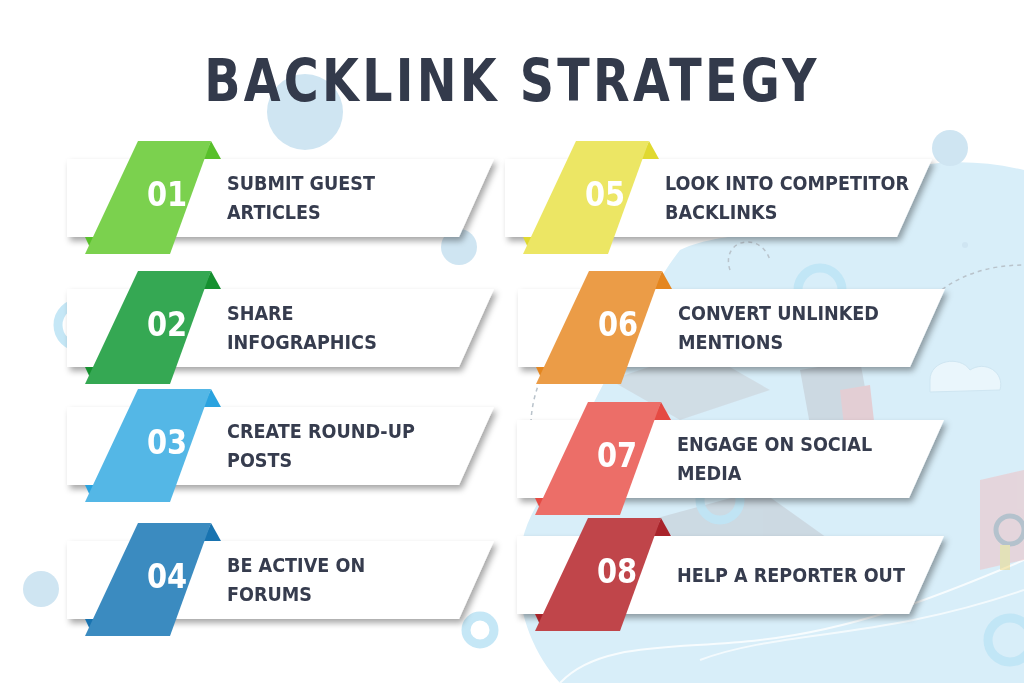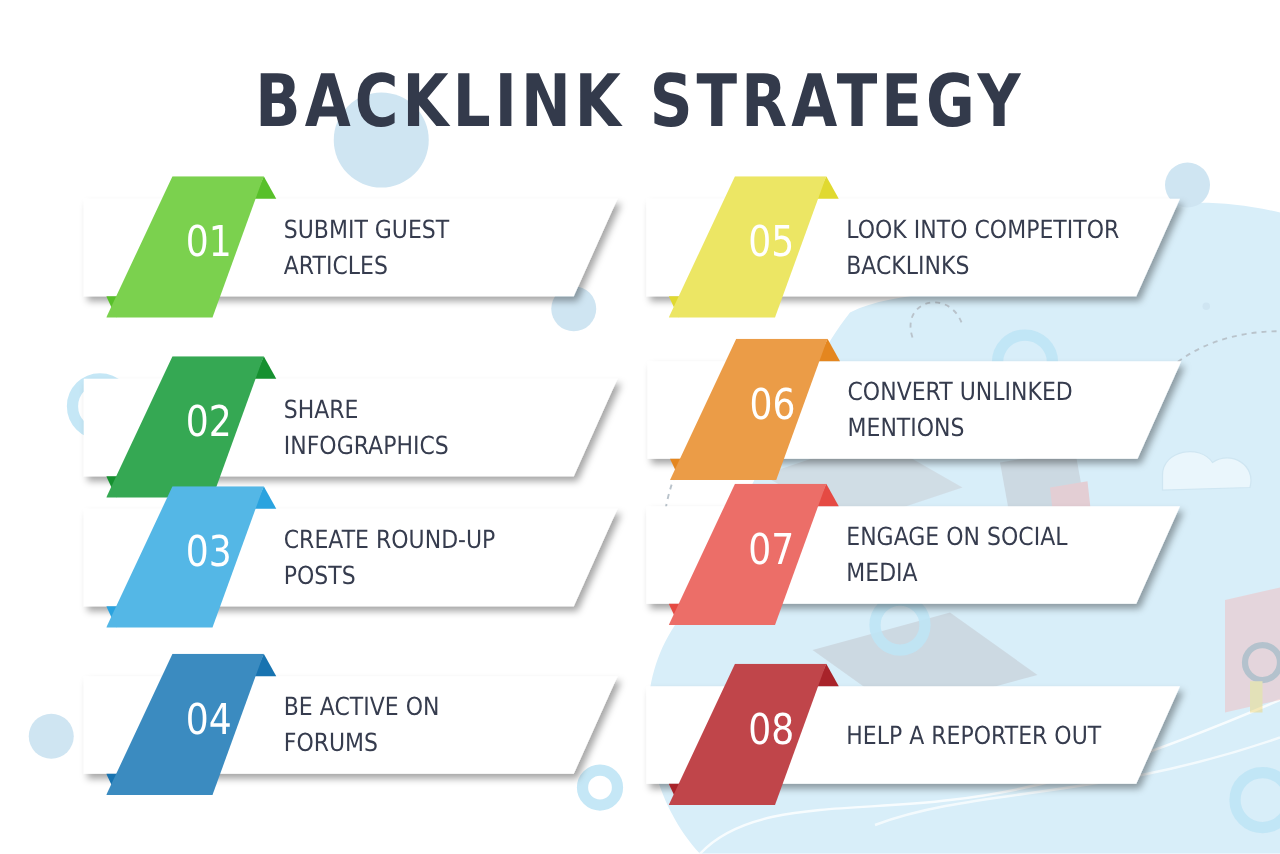--- a/index.html
+++ b/index.html
@@ -3,21 +3,21 @@
 <meta charset="utf-8">
 <style>
   html, body { margin:0; padding:0; }
   body { width:1024px; height:683px; position:relative; overflow:hidden; background:#ffffff;
          font-family:"Liberation Sans", sans-serif; }
   .bg { position:absolute; inset:0; }
   .title { position:absolute; left:0; top:48px; width:1024px; text-align:center;
            font-family:"DejaVu Sans", sans-serif; font-weight:bold; font-size:58px;
            letter-spacing:4px; color:#333a4b; transform:scaleX(0.82); transform-origin:center;
            line-height:66px; z-index:2; }
-  .card { position:absolute; width:440px; height:118px; }
+  .card { position:absolute; width:440px; height:118px;font-weight:bold; }
   .panel { position:absolute; left:10px; top:18px; width:420px; height:80px; }
   .ribbon { position:absolute; left:0; top:0; width:140px; height:114px; }
   .num { position:absolute; left:52px; top:33px; width:60px; text-align:center;
          font-family:"DejaVu Sans", sans-serif; font-size:34px; color:#ffffff;
          transform:scaleX(0.85); line-height:40px; }
   .label { position:absolute; left:142px; top:28px; width:290px;
            font-family:"DejaVu Sans", sans-serif; font-size:20px; line-height:29px;
            color:#363c4e; transform:scaleX(0.88); transform-origin:left; white-space:nowrap; }
   .label.single { top:43px; }
 </style>
@@ -77,21 +77,21 @@
         <polygon points="126,0 136,18 118,18" fill="#58c02a"></polygon>
         <polygon points="0,96 14,96 8,113" fill="#58c02a"></polygon>
         <polygon points="53,0 126,0 85,113 0,113" fill="#7bd14e"></polygon>
       </svg>
       <div class="num">01</div>
       <div class="label">
         <div>SUBMIT GUEST</div>
         <div>ARTICLES</div>
       </div>
     </div>
-    <div class="card" style="left: 85px; top: 285px;">
+    <div class="card" style="left: 85px; top: 271px;">
       <svg class="panel" width="440" height="100" viewBox="0 0 440 100" style="left:-18px;top:14px;width:440px;height:100px;overflow:visible">
         <defs>
           <filter id="sh1" x="-10%" y="-30%" width="120%" height="170%">
             <feDropShadow dx="3" dy="4" stdDeviation="3" flood-color="#000" flood-opacity="0.35"></feDropShadow>
           </filter>
         </defs>
         <polygon points="0,4 427,4 392,82 0,82" fill="#ffffff" filter="url(#sh1)"></polygon>
       </svg>
       <svg class="ribbon" width="140" height="114" viewBox="0 0 140 114">
         <polygon points="126,0 136,18 118,18" fill="#15902f"></polygon>
@@ -137,21 +137,21 @@
         <polygon points="126,0 136,18 118,18" fill="#1873b0"></polygon>
         <polygon points="0,96 14,96 8,113" fill="#1873b0"></polygon>
         <polygon points="53,0 126,0 85,113 0,113" fill="#3b8bc0"></polygon>
       </svg>
       <div class="num">04</div>
       <div class="label">
         <div>BE ACTIVE ON</div>
         <div>FORUMS</div>
       </div>
     </div>
-    <div class="card" style="left: 535px; top: 141px;">
+    <div class="card" style="left: 523px; top: 141px;">
       <svg class="panel" width="440" height="100" viewBox="0 0 440 100" style="left:-18px;top:14px;width:440px;height:100px;overflow:visible">
         <defs>
           <filter id="sh4" x="-10%" y="-30%" width="120%" height="170%">
             <feDropShadow dx="3" dy="4" stdDeviation="3" flood-color="#000" flood-opacity="0.35"></feDropShadow>
           </filter>
         </defs>
         <polygon points="0,4 427,4 392,82 0,82" fill="#ffffff" filter="url(#sh4)"></polygon>
       </svg>
       <svg class="ribbon" width="140" height="114" viewBox="0 0 140 114">
         <polygon points="126,0 136,18 118,18" fill="#e0d930"></polygon>
@@ -177,41 +177,41 @@
         <polygon points="126,0 136,18 118,18" fill="#e4861f"></polygon>
         <polygon points="0,96 14,96 8,113" fill="#e4861f"></polygon>
         <polygon points="53,0 126,0 85,113 0,113" fill="#eb9c47"></polygon>
       </svg>
       <div class="num">06</div>
       <div class="label">
         <div>CONVERT UNLINKED</div>
         <div>MENTIONS</div>
       </div>
     </div>
-    <div class="card" style="left: 535px; top: 387px;">
+    <div class="card" style="left: 535px; top: 402px;">
       <svg class="panel" width="440" height="100" viewBox="0 0 440 100" style="left:-18px;top:14px;width:440px;height:100px;overflow:visible">
         <defs>
           <filter id="sh6" x="-10%" y="-30%" width="120%" height="170%">
             <feDropShadow dx="3" dy="4" stdDeviation="3" flood-color="#000" flood-opacity="0.35"></feDropShadow>
           </filter>
         </defs>
         <polygon points="0,4 427,4 392,82 0,82" fill="#ffffff" filter="url(#sh6)"></polygon>
       </svg>
       <svg class="ribbon" width="140" height="114" viewBox="0 0 140 114">
         <polygon points="126,0 136,18 118,18" fill="#e54a43"></polygon>
         <polygon points="0,96 14,96 8,113" fill="#e54a43"></polygon>
         <polygon points="53,0 126,0 85,113 0,113" fill="#ec6e68"></polygon>
       </svg>
       <div class="num">07</div>
       <div class="label">
         <div>ENGAGE ON SOCIAL</div>
         <div>MEDIA</div>
       </div>
     </div>
-    <div class="card" style="left: 535px; top: 531px;">
+    <div class="card" style="left: 535px; top: 518px;">
       <svg class="panel" width="440" height="100" viewBox="0 0 440 100" style="left:-18px;top:14px;width:440px;height:100px;overflow:visible">
         <defs>
           <filter id="sh7" x="-10%" y="-30%" width="120%" height="170%">
             <feDropShadow dx="3" dy="4" stdDeviation="3" flood-color="#000" flood-opacity="0.35"></feDropShadow>
           </filter>
         </defs>
         <polygon points="0,4 427,4 392,82 0,82" fill="#ffffff" filter="url(#sh7)"></polygon>
       </svg>
       <svg class="ribbon" width="140" height="114" viewBox="0 0 140 114">
         <polygon points="126,0 136,18 118,18" fill="#a8232a"></polygon>

